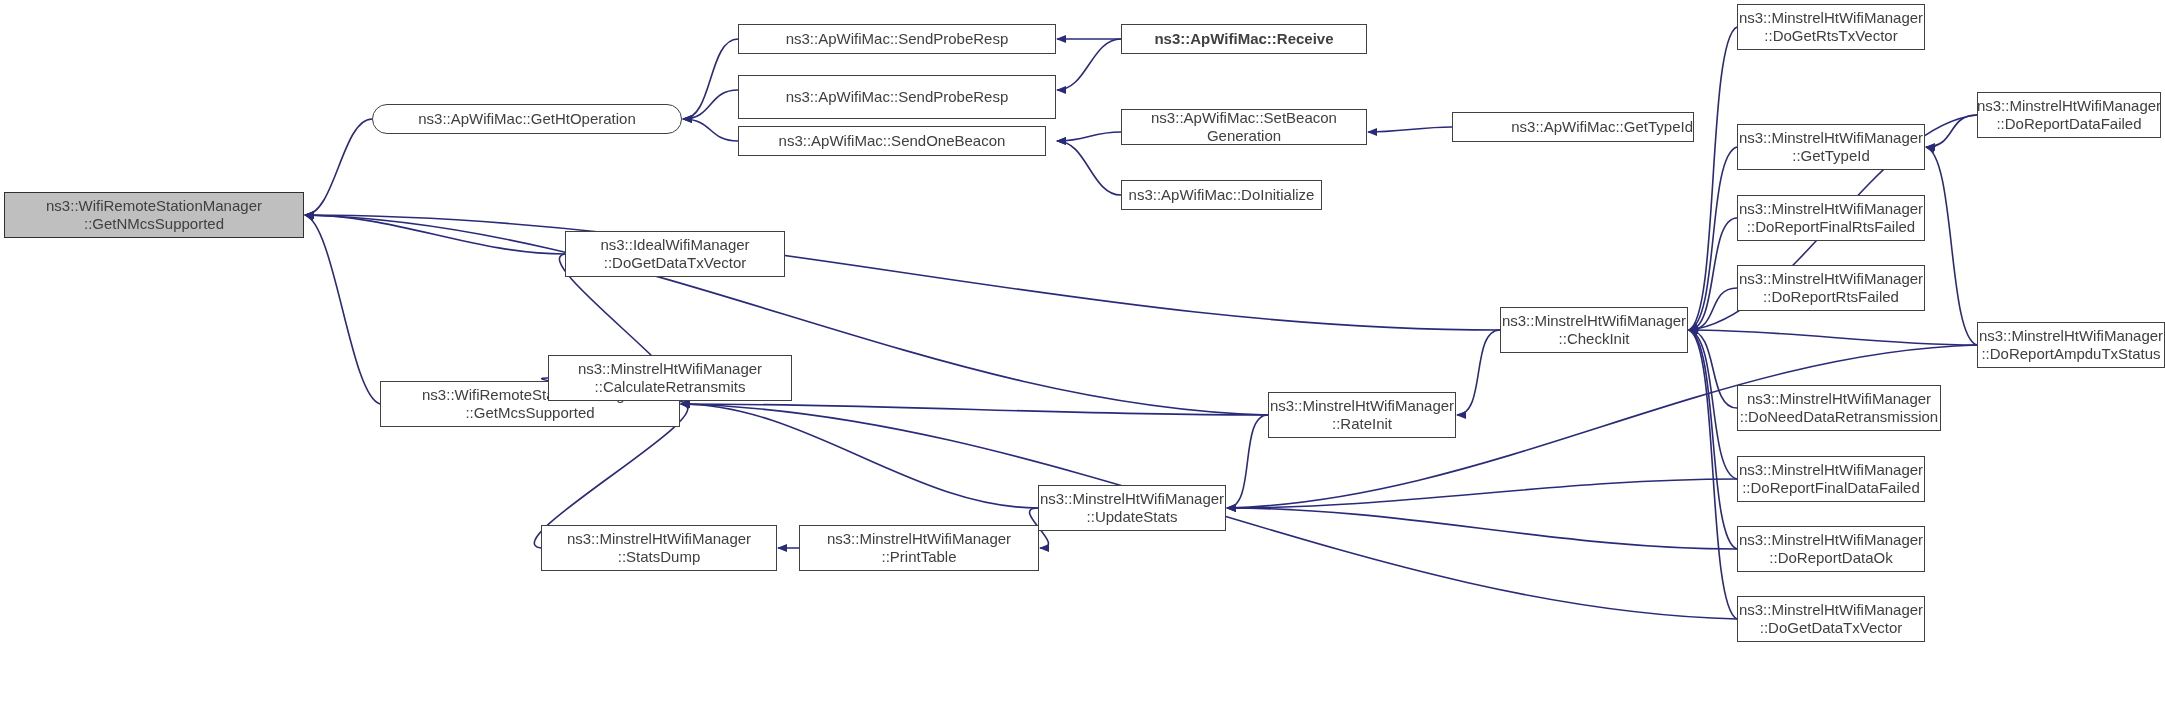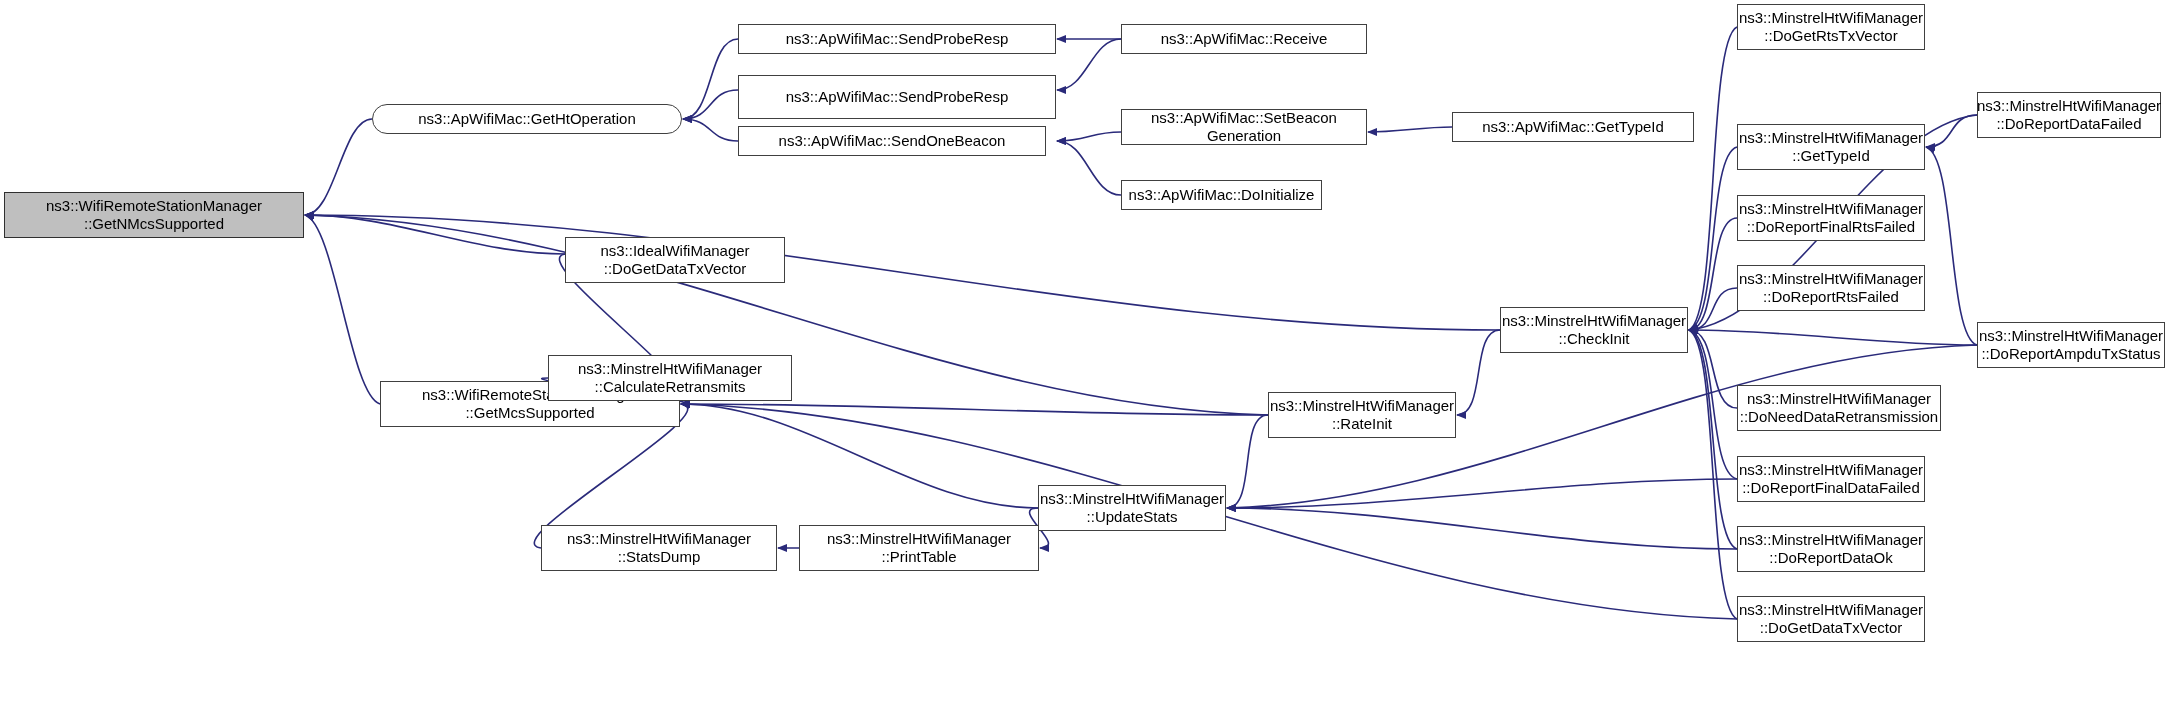--- a/index.html
+++ b/index.html
@@ -13,21 +13,21 @@
   }
   svg#edges{
     position:absolute; left:0; top:0; width:2165px; height:716px;
     pointer-events:none;
   }
   .node{
     position:absolute;
     box-sizing:border-box;
     border:1px solid #404040;
     background:#ffffff;
-    color:#000000;
+    color:#404040;
     display:flex;
     flex-direction:column;
     align-items:center;
     justify-content:center;
     text-align:center;
     font-size:15px;
     line-height:18px;
     white-space:nowrap;
     letter-spacing:0px;
   }
@@ -102,34 +102,34 @@
       </div>
       <div class="node" style="left: 738px; top: 24px; width: 318px; height: 30px;">
         <span class="l1">ns3::ApWifiMac::SendProbeResp</span>
       </div>
       <div class="node" style="left: 738px; top: 75px; width: 318px; height: 44px;">
         <span class="l1">ns3::ApWifiMac::SendProbeResp</span>
       </div>
       <div class="node" style="left: 738px; top: 126px; width: 308px; height: 30px;">
         <span class="l1">ns3::ApWifiMac::SendOneBeacon</span>
       </div>
-      <div class="node" style="left: 1121px; top: 24px; width: 246px; height: 30px;">
+      <div class="node" style="left: 1121px; top: 24px; width: 246px; height: 30px; font-weight: bold;">
         <span class="l1">ns3::ApWifiMac::Receive</span>
       </div>
       <div class="node" style="left: 1121px; top: 109px; width: 246px; height: 36px;">
         <span class="l1">ns3::ApWifiMac::SetBeacon</span>
         <span class="l2">Generation</span>
       </div>
-      <div class="node" style="left: 1452px; top: 112px; width: 242px; height: 30px;">
+      <div class="node" style="left: 1452px; top: 112px; width: 242px; height: 30px; align-items: flex-end;">
         <span class="l1">ns3::ApWifiMac::GetTypeId</span>
       </div>
       <div class="node" style="left: 1121px; top: 180px; width: 201px; height: 30px;">
         <span class="l1">ns3::ApWifiMac::DoInitialize</span>
       </div>
-      <div class="node" style="left: 565px; top: 237px; width: 220px; height: 46px;">
+      <div class="node" style="left: 565px; top: 231px; width: 220px; height: 46px;">
         <span class="l1">ns3::IdealWifiManager</span>
         <span class="l2">::DoGetDataTxVector</span>
       </div>
       <div class="node" style="left: 548px; top: 355px; width: 244px; height: 46px;">
         <span class="l1">ns3::MinstrelHtWifiManager</span>
         <span class="l2">::CalculateRetransmits</span>
       </div>
       <div class="node" style="left: 541px; top: 525px; width: 236px; height: 46px;">
         <span class="l1">ns3::MinstrelHtWifiManager</span>
         <span class="l2">::StatsDump</span>

